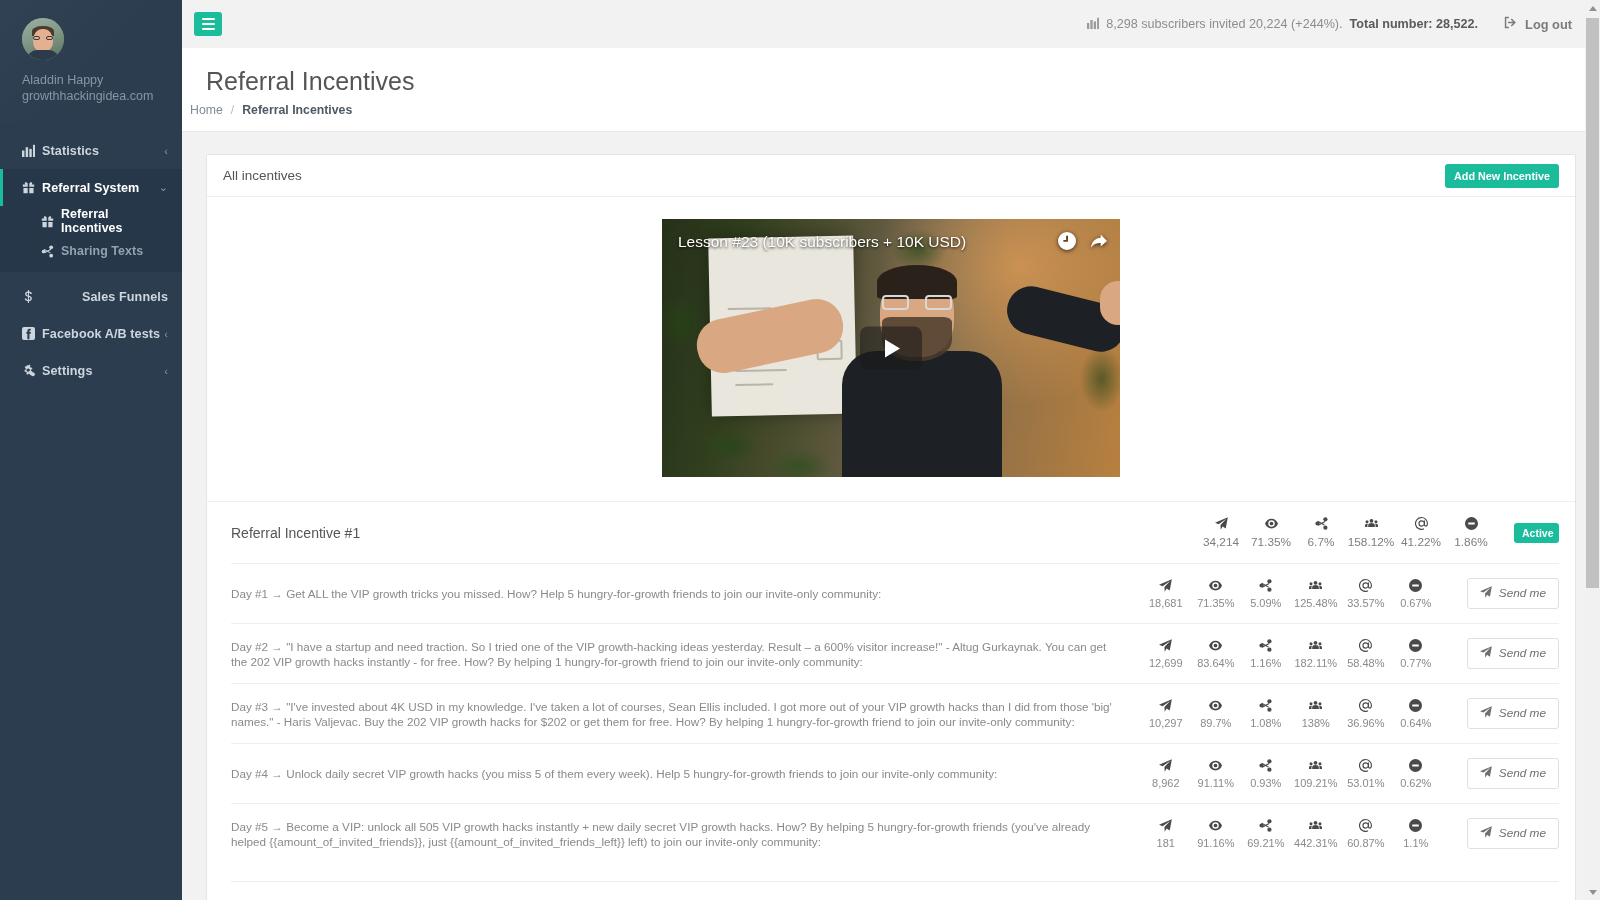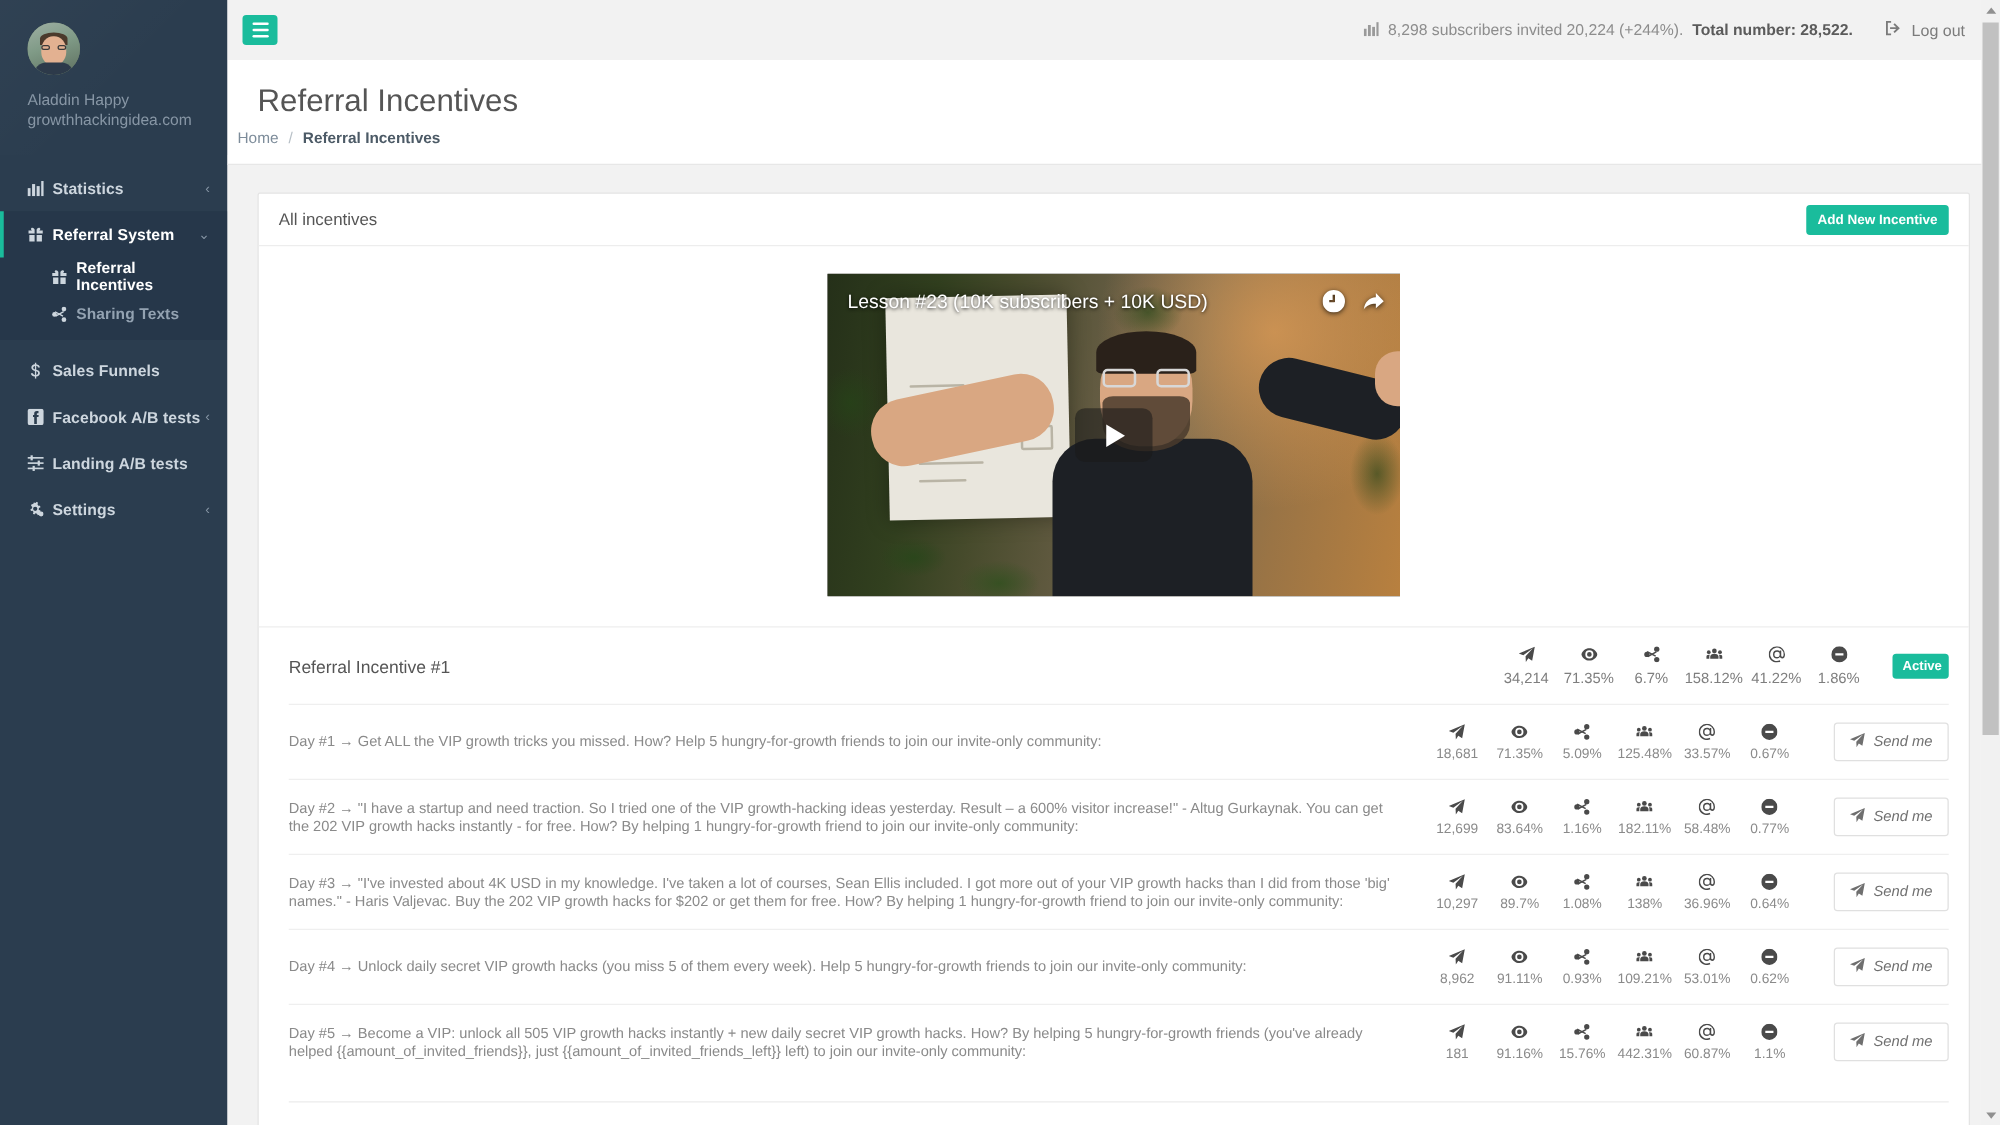--- a/index.html
+++ b/index.html
@@ -71,21 +71,21 @@
   .burger {
     width: 28px; height: 24px; background: #1abc9c; border-radius: 3px;
     display: flex; flex-direction: column; justify-content: center; align-items: center; gap: 3px;
     cursor: pointer; border: none;
   }
   .burger span { display:block; width: 13px; height: 2px; background: #fff; border-radius: 1px; }
   .topright { display: flex; align-items: center; gap: 26px; font-size: 12.6px; color: #8d8d8d; }
   .tr-stats { display: flex; align-items: center; gap: 7px; }
   .tr-stats svg { width: 12px; height: 12px; fill: #9a9a9a; }
   .tr-stats b { color: #5b5b5b; font-weight: bold; }
-  .logout { display: flex; align-items: center; gap: 8px; color: #7b7b7b; font-size: 12.8px; cursor: pointer; }
+  .logout { display: flex; align-items: center; gap: 8px; color: #7b7b7b; font-size: 12.8px; cursor: pointer; font-weight: bold; }
   .logout svg { width: 13px; height: 13px; fill: #7b7b7b; }
 
   .pagehead { background: #fff; padding: 16px 0 14px 0; border-bottom: 1px solid #e7e7e7; }
   .pagehead h1 { font-size: 25px; font-weight: 400; color: #555; padding-left: 24px; line-height: 34px; }
   .crumbs { padding-left: 8px; font-size: 12.3px; margin-top: 5px; display: flex; gap: 8px; align-items:center; }
   .crumbs a { color: #7d8c9a; text-decoration: none; cursor: pointer; }
   .crumbs .sep { color: #b7bfc6; }
   .crumbs .cur { color: #4c5a66; font-weight: bold; }
 
   .content { padding: 22px 24px 0 24px; height: 810px; overflow: hidden; }
@@ -257,55 +257,41 @@
                   <circle cx="12.5" cy="13.2" r="2.3"></circle>
                   <rect x="4" y="4.8" width="9" height="1.3" transform="rotate(29 4 4.8)"></rect>
                   <rect x="4" y="9.1" width="9" height="1.3" transform="rotate(-29 4 9.1)"></rect>
                 </svg>
               </span>
             <span class="lbl">Sharing Texts</span>
           </div>
         </div>
       </div>
 
-      <div class="sb-item" style="margin-top:6px;">
+      <div class="sb-item" style="margin-top:6px;text-align:right;">
         <span class="ico">
             <svg viewBox="0 0 10 16">
               <path d="M5.6 7.1V3.3c1 .2 1.6.8 1.7 1.5h1.9C9.1 3.2 7.7 2 5.6 1.7V0H4.3v1.7C2.2 1.9.8 3.2.8 5c0 2 1.5 2.8 3.5 3.3v4c-1.2-.2-1.9-.9-2-1.7H.3c.1 1.8 1.5 3 4 3.3V16h1.3v-2.1c2.2-.3 3.6-1.5 3.6-3.4 0-2.1-1.6-2.9-3.6-3.4zM4.3 6.8C3.2 6.5 2.6 6.1 2.6 5.2c0-.8.6-1.5 1.7-1.7v3.3zm1.3 5.5V8.7c1.2.3 1.8.8 1.8 1.7 0 1-.7 1.6-1.8 1.9z"></path>
             </svg>
           </span>
         <span class="lbl">Sales Funnels</span>
         <span class="chev"></span>
       </div>
 
       <div class="sb-item">
         <span class="ico">
             <svg viewBox="0 0 16 16">
               <rect width="16" height="16" rx="2.5"></rect>
               <path fill="#2b3d4f" d="M10.8 8.2H9.2V15H6.6V8.2H5.4V6.1h1.2V4.9c0-1.6.7-2.6 2.6-2.6h1.6v2.1H9.8c-.5 0-.6.2-.6.6v1.1h1.8l-.2 2.1z"></path>
             </svg>
           </span>
         <span class="lbl">Facebook A/B tests</span>
         <span class="chev">‹</span>
       </div>
 
-      <div class="sb-item">
-        <span class="ico">
-            <svg viewBox="0 0 16 16">
-              <rect x="0" y="2" width="16" height="1.6"></rect>
-              <rect x="0" y="7.2" width="16" height="1.6"></rect>
-              <rect x="0" y="12.4" width="16" height="1.6"></rect>
-              <rect x="3" y="0.3" width="2.2" height="5"></rect>
-              <rect x="10" y="5.5" width="2.2" height="5"></rect>
-              <rect x="5" y="10.7" width="2.2" height="5"></rect>
-            </svg>
-          </span>
-        <span class="lbl">Landing A/B tests</span>
-        <span class="chev"></span>
-      </div>
 
       <div class="sb-item">
         <span class="ico">
             <svg viewBox="0 0 16 16">
               <path d="M6.3 1.2 5.6 2.7l-1.6.2-.5 1.6 1.2 1.1-.3 1.6-1.5.7.5 1.6 1.6-.1.9 1.3-.6 1.5 1.4.9 1.1-1.2 1.6.3.7 1.5 1.6-.5-.1-1.6 1.3-.9-.2-1.6L11 8.3l.3-1.6 1.5-.7-.5-1.6-1.6.1L9.8 3l.6-1.5L9 .6 7.9 1.8 6.3 1.2zm1.3 4.2a2.1 2.1 0 1 1 0 4.2 2.1 2.1 0 0 1 0-4.2z"></path>
               <circle cx="13.4" cy="12.6" r="2.4"></circle>
             </svg>
           </span>
         <span class="lbl">Settings</span>
         <span class="chev">‹</span>
@@ -760,21 +746,21 @@
               <div class="stat">
                   <div class="si">
                     <svg viewBox="0 0 16 16">
                       <circle cx="12.8" cy="2.9" r="2.6"></circle>
                       <circle cx="3.1" cy="8" r="2.6"></circle>
                       <circle cx="12.8" cy="13.1" r="2.6"></circle>
                       <rect x="3.6" y="4.6" width="9.6" height="1.5" transform="rotate(28 3.6 4.6)"></rect>
                       <rect x="3.6" y="9.4" width="9.6" height="1.5" transform="rotate(-28 3.6 9.4)"></rect>
                     </svg>
                   </div>
-                  <div class="sv">15.76%</div>
+                  <div class="sv">69.21%</div>
                 </div>
               <div class="stat">
                   <div class="si">
                     <svg viewBox="0 0 18 14">
                       <circle cx="9" cy="3.2" r="2.6"></circle>
                       <circle cx="2.8" cy="4.6" r="2.1"></circle>
                       <circle cx="15.2" cy="4.6" r="2.1"></circle>
                       <path d="M9 6.4c-2.6 0-4.6 1.3-4.6 3v2.4h9.2V9.4c0-1.7-2-3-4.6-3z"></path>
                       <path d="M2.8 7.4C1 7.4 0 8.4 0 9.6v2.2h3.4V9.4c0-.7.2-1.4.7-2zM15.2 7.4c1.8 0 2.8 1 2.8 2.2v2.2h-3.4V9.4c0-.7-.2-1.4-.7-2z"></path>
                     </svg>

